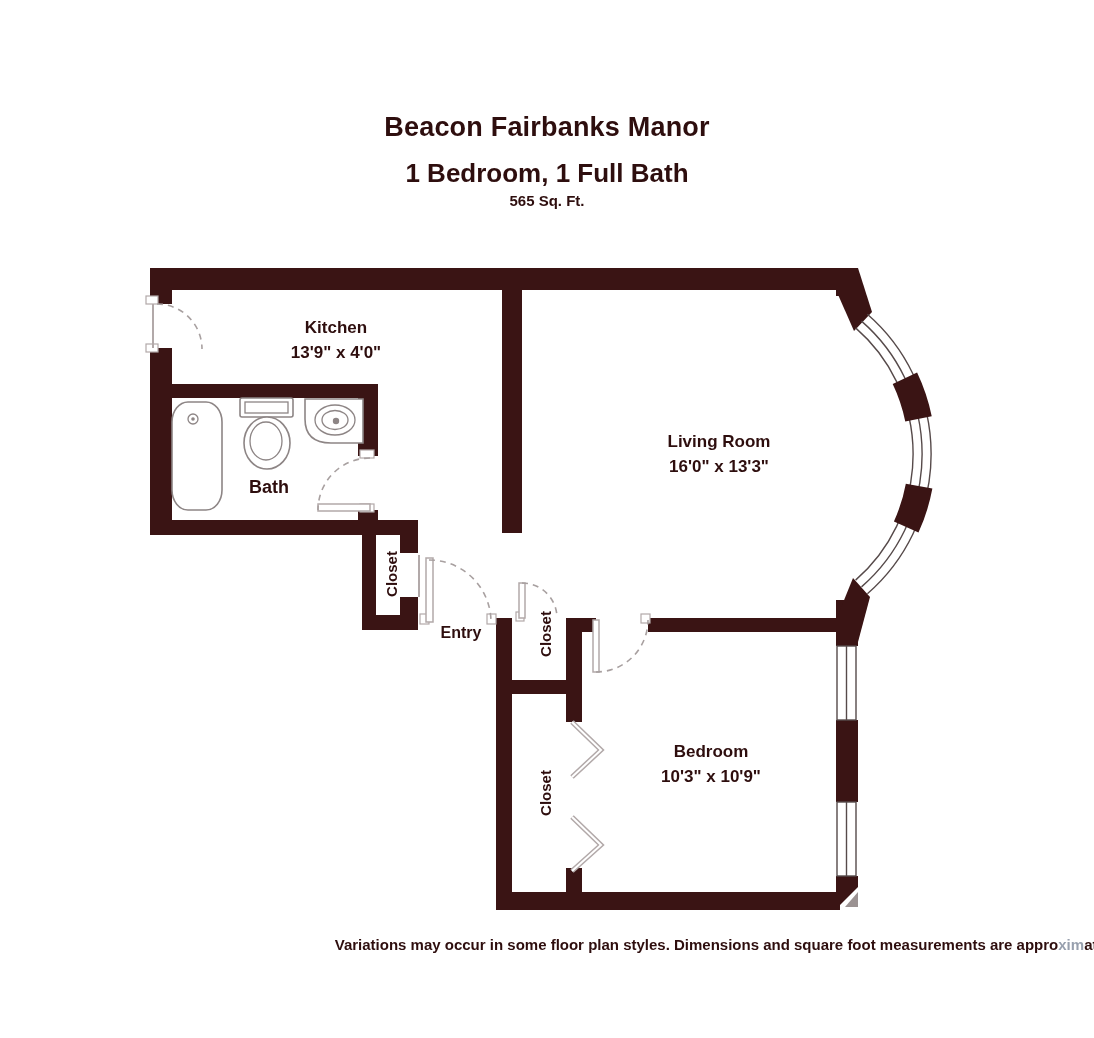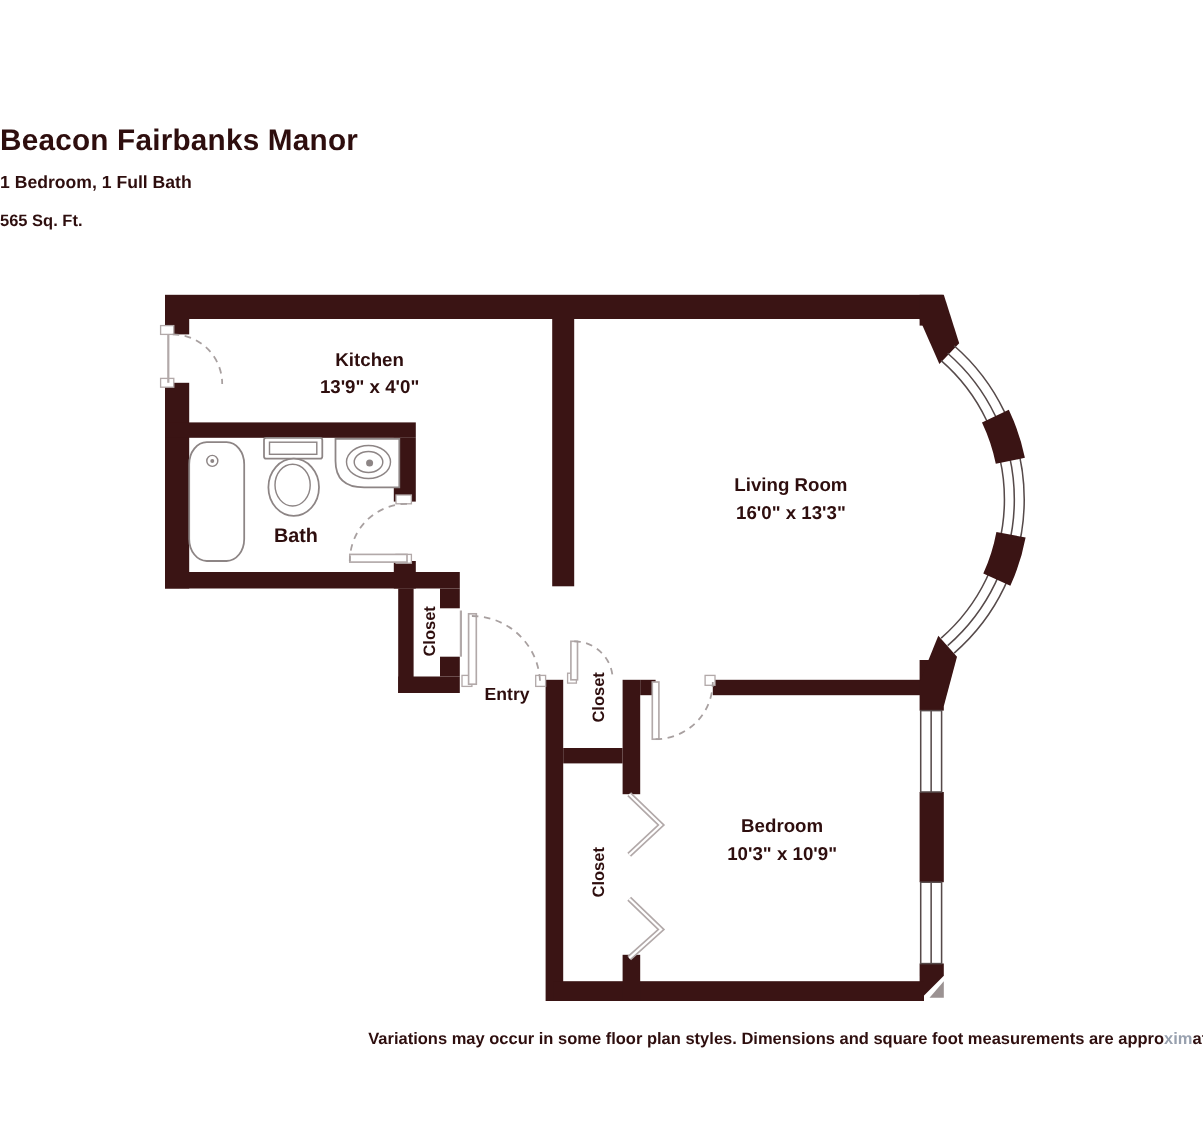--- a/index.html
+++ b/index.html
@@ -8,23 +8,23 @@
     --faded-text:#98a0ae;
     --line-gray:#a8a0a0;
     --line-dark:#564a4a;
     --panel-gray:#b2a9a9;
     --fixture-gray:#8d8585;
     --shadow-gray:#9b9292;
   }
   html,body{margin:0;padding:0;background:#ffffff;}
   .page{position:relative;width:1094px;height:1038px;background:#fff;overflow:hidden;
         font-family:"Liberation Sans",sans-serif;}
-  .hdr{position:absolute;left:0;width:100%;color:var(--text);font-weight:bold;}
+  .hdr{position:absolute;left:0;width:100%;text-align:center;color:var(--text);font-weight:bold;}
   .title{top:112px;font-size:27px;letter-spacing:.2px;}
-  .sub1{top:158px;font-size:16px;}
+  .sub1{top:158px;font-size:26px;}
   .sub2{top:192px;font-size:15px;}
   .footer{position:absolute;top:936px;left:16px;width:100%;text-align:right;
           color:var(--text);font-weight:bold;font-size:15px;}
   .footer .faded{color:var(--faded-text);}
   svg{position:absolute;top:0;left:0;}
   svg text{font-family:"Liberation Sans",sans-serif;font-weight:bold;fill:var(--text);
            text-anchor:middle;dominant-baseline:central;}
   .wall{fill:var(--wall);stroke:none;}
   .mullion{fill:none;stroke:var(--wall);stroke-width:27;}
   .winline{fill:none;stroke:var(--line-dark);stroke-width:1.4;}

